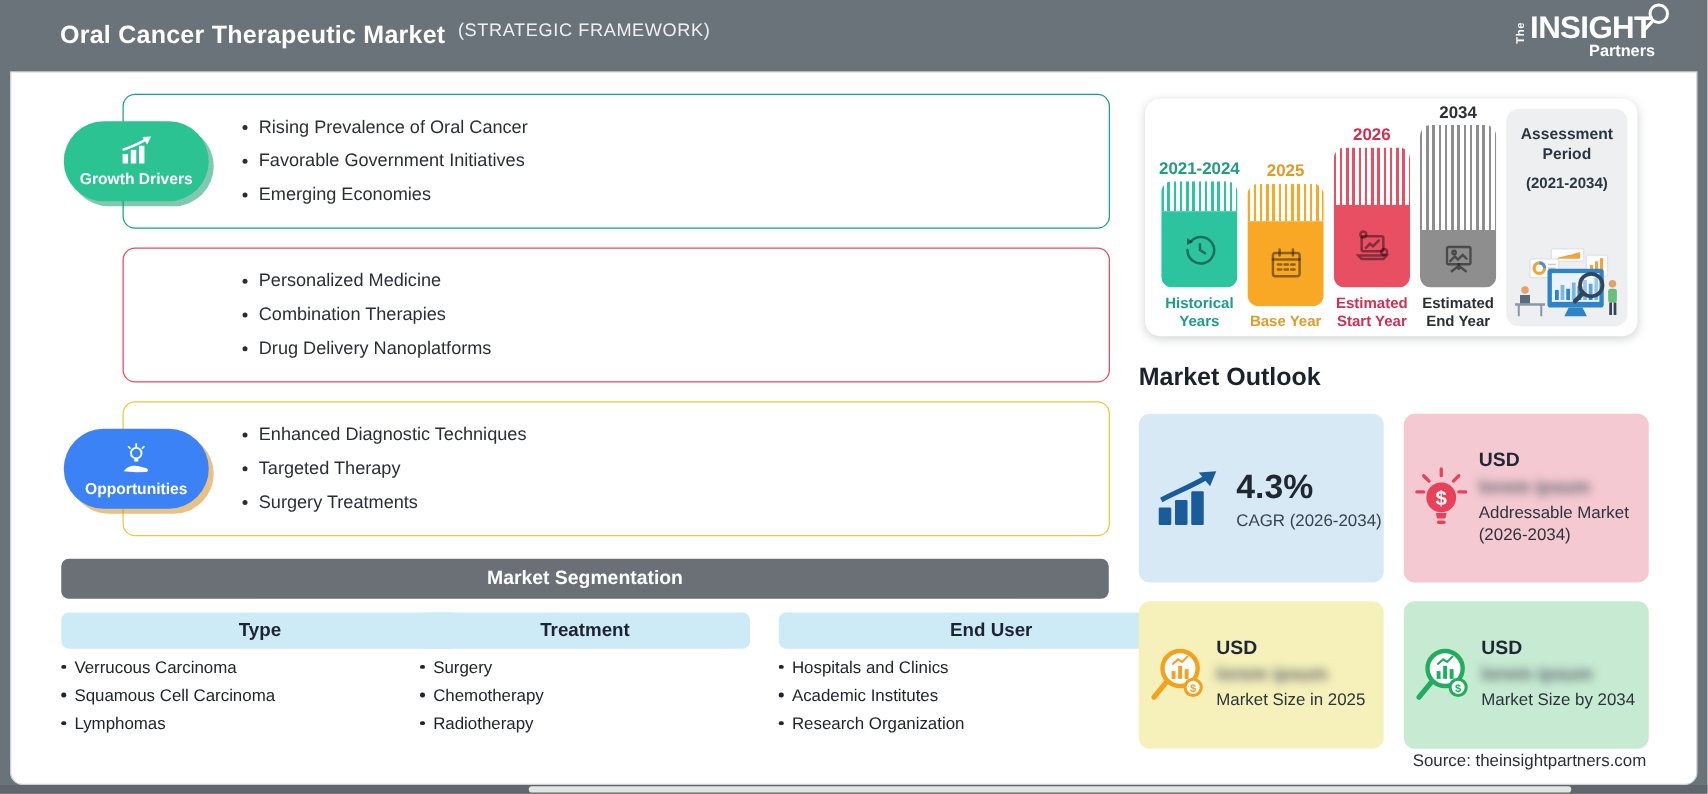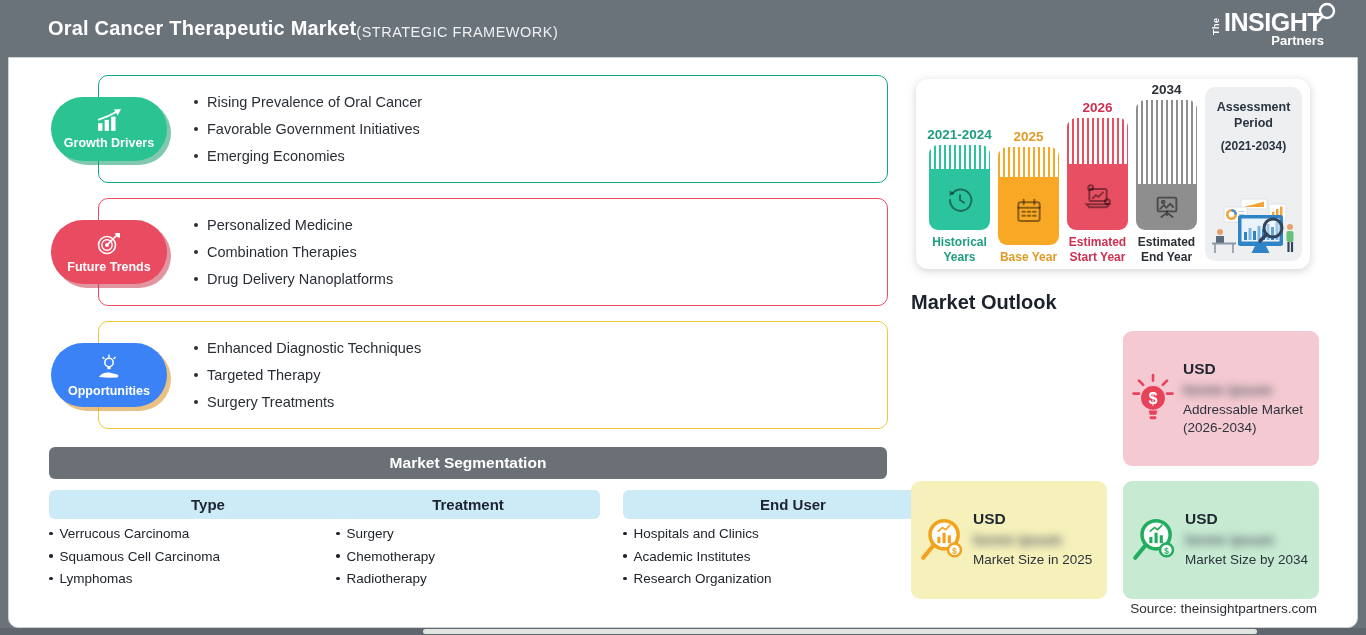--- a/index.html
+++ b/index.html
@@ -5,21 +5,21 @@
   html,body{margin:0;padding:0;}
   body{
     width:1366px;height:635px;position:relative;overflow:hidden;
     background:#6a727a;
     font-family:"Liberation Sans", sans-serif;
   }
   
   .header{position:absolute;top:0;left:0;right:0;height:57px;
     display:flex;align-items:center;justify-content:space-between;
     padding:0 36px 0 48px;box-sizing:border-box;color:#fff;}
-  .title-wrap{display:flex;align-items:flex-end;gap:0;}
+  .title-wrap{display:flex;align-items:flex-start;gap:10px;}
   .title{font-size:20px;font-weight:bold;letter-spacing:.2px;}
   .subtitle{font-size:14.5px;color:#eef1f3;letter-spacing:.5px;}
   .logo{display:flex;align-items:center;gap:2px;}
   .logo-the{transform:rotate(-90deg);font-size:9px;font-weight:bold;letter-spacing:.5px;width:12px;}
   .logo-main{display:flex;flex-direction:column;align-items:flex-end;line-height:1;}
   .logo-insight{font-size:25px;font-weight:800;letter-spacing:-.5px;position:relative;padding-right:8px;}
   .logo-magnifier{position:absolute;top:-8px;right:-8px;}
   .logo-partners{font-size:13px;font-weight:bold;margin-top:-1px;margin-right:6px;}
   
   .panel{position:absolute;left:8px;right:8px;top:57px;bottom:7px;background:#ffffff;
@@ -153,30 +153,20 @@
         </div>
       <div class="sec-item">
           <span class="dot"></span>
           <span>Combination Therapies</span>
         </div>
       <div class="sec-item">
           <span class="dot"></span>
           <span>Drug Delivery Nanoplatforms</span>
         </div>
     </div>
-  </div>
-  <div class="badge trends">
-    <svg width="26" height="26" viewBox="0 0 26 26">
-      <circle cx="11" cy="14" r="8.5" fill="none" stroke="#fff" stroke-width="1.6"></circle>
-      <circle cx="11" cy="14" r="5.2" fill="none" stroke="#fff" stroke-width="1.4"></circle>
-      <circle cx="11" cy="14" r="1.9" fill="#fff"></circle>
-      <line x1="11" y1="14" x2="20" y2="5" stroke="#fff" stroke-width="1.6"></line>
-      <polygon points="19,2 24,2 24,7 20,5.5" fill="#fff"></polygon>
-    </svg>
-    <span class="badge-label">Future Trends</span>
   </div>
 
   <div class="sec-box opps">
     <div class="sec-list">
       <div class="sec-item">
           <span class="dot"></span>
           <span>Enhanced Diagnostic Techniques</span>
         </div>
       <div class="sec-item">
           <span class="dot"></span>
@@ -356,20 +346,33 @@
         <circle cx="79" cy="29" r="3" fill="#e8a06a"></circle>
         <rect x="75.5" y="33" width="7" height="11" rx="2" fill="#69c07a"></rect>
         <line x1="77.5" y1="44" x2="77.5" y2="54" stroke="#31455c" stroke-width="2.2"></line>
         <line x1="81" y1="44" x2="81" y2="54" stroke="#31455c" stroke-width="2.2"></line>
       </svg>
     </div>
   </div>
 
   <div class="mo-heading">Market Outlook</div>
 
+  <div class="mo-card card-cagr">
+    <svg class="mo-icon" width="52" height="46" viewBox="0 0 52 46">
+      <rect x="2" y="30" width="10" height="14" rx="1" fill="#1a5c99"></rect>
+      <rect x="15" y="24" width="10" height="20" rx="1" fill="#1a5c99"></rect>
+      <rect x="28" y="17" width="10" height="27" rx="1" fill="#1a5c99"></rect>
+      <path d="M4 24 C 15 18, 26 14, 40 6" stroke="#1a5c99" stroke-width="4" fill="none"></path>
+      <polygon points="34,2 48,1 43,13" fill="#1a5c99"></polygon>
+    </svg>
+    <div class="cagr-text">
+      <div class="cagr-value">4.3%</div>
+      <div class="cagr-label">CAGR (2026-2034)</div>
+    </div>
+  </div>
 
   <div class="mo-card card-pink">
     <svg class="mo-icon" width="48" height="52" viewBox="0 0 44 48">
       <g stroke="#e8415a" stroke-width="2.4" stroke-linecap="round">
         <line x1="22" y1="2" x2="22" y2="7"></line>
         <line x1="9" y1="7" x2="13" y2="11"></line>
         <line x1="35" y1="7" x2="31" y2="11"></line>
         <line x1="4" y1="19" x2="9" y2="19"></line>
         <line x1="40" y1="19" x2="35" y2="19"></line>
       </g>

